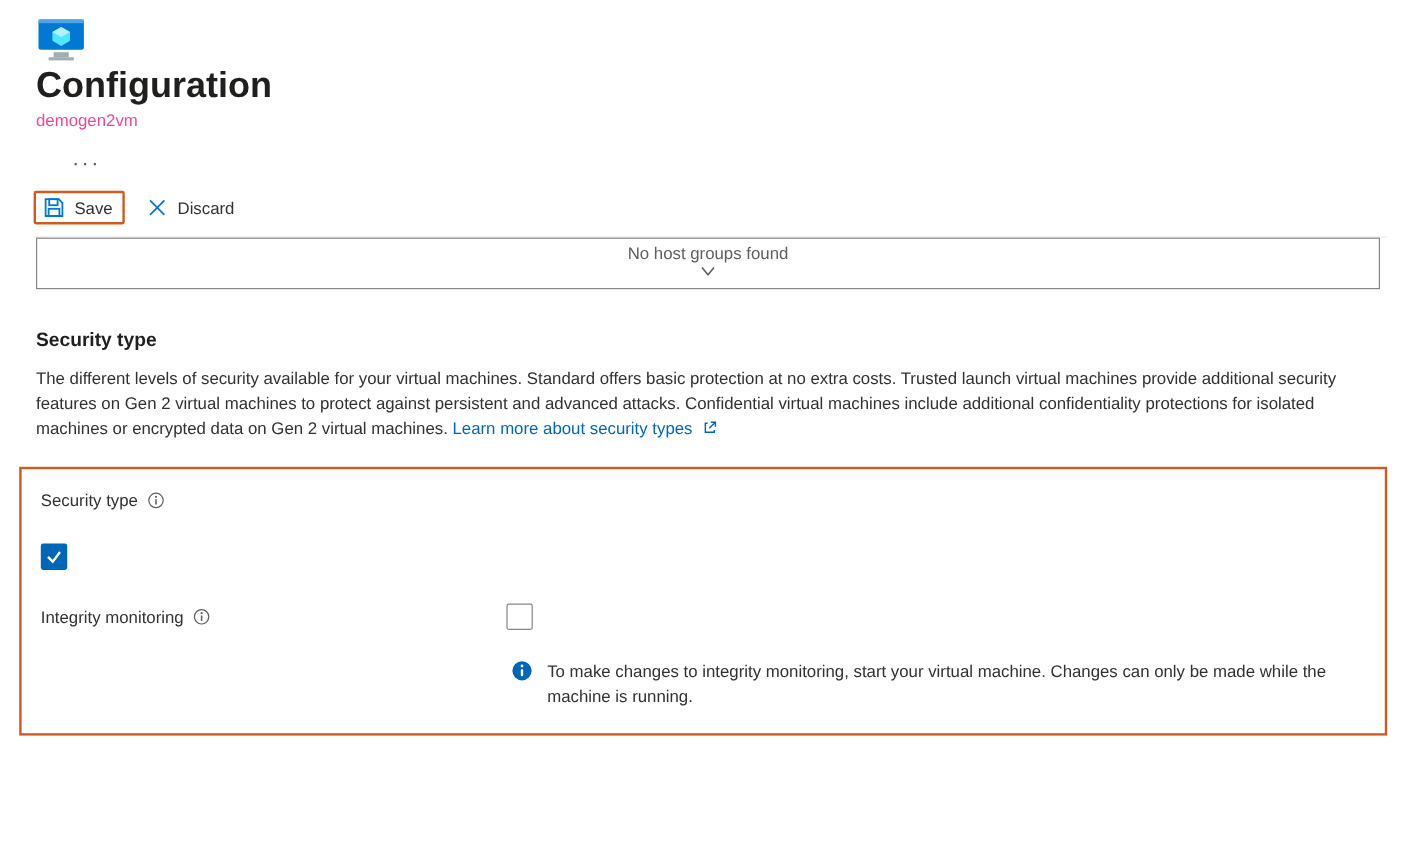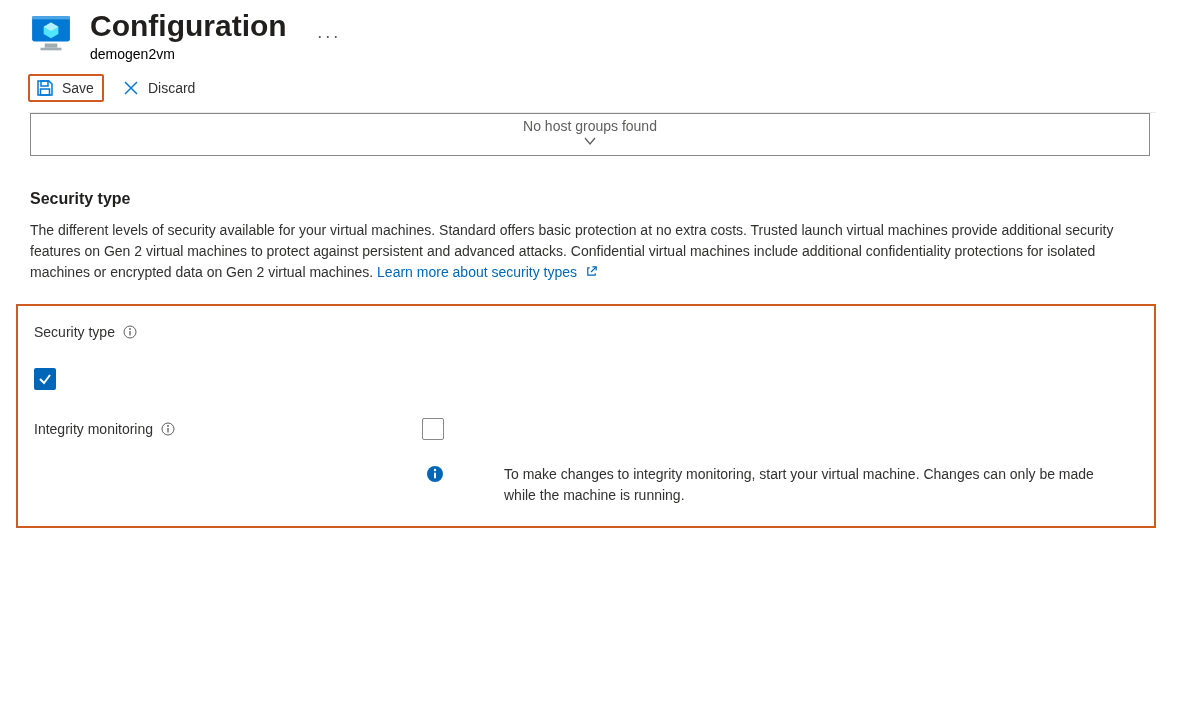--- a/index.html
+++ b/index.html
@@ -12,37 +12,38 @@
     background: #ffffff;
     width: 1186px;
   }
   .page {
     padding: 0 30px 30px 30px;
   }
   .header {
     display: flex;
     align-items: flex-start;
     padding-top: 8px;
+    flex-direction: column;
   }
   .header-icon {
     width: 42px;
     height: 42px;
     margin-right: 18px;
     margin-top: 4px;
   }
   .header-text h1 {
     margin: 0;
     font-size: 30px;
     font-weight: 600;
     line-height: 1.2;
     color: #201f1e;
   }
   .header-text .subtitle {
     font-size: 14px;
-    color: #000000;
+    color: #ec4899;
     margin-top: 2px;
   }
   .more-dots {
     margin-left: 30px;
     margin-top: 18px;
     font-size: 18px;
     color: #605e5c;
     letter-spacing: 2px;
     cursor: pointer;
   }
@@ -154,21 +155,20 @@
   .checkbox.unchecked {
     border: 1px solid #8a8886;
     background: #fff;
   }
   .note-row {
     display: flex;
     align-items: flex-start;
     margin-left: 392px;
     margin-top: 24px;
     max-width: 700px;
-    gap: 48px;
   }
   .note-row .note-icon {
     flex-shrink: 0;
     margin-right: 12px;
     margin-top: 1px;
   }
   .note-text {
     font-size: 14px;
     line-height: 1.5;
     color: #323130;

